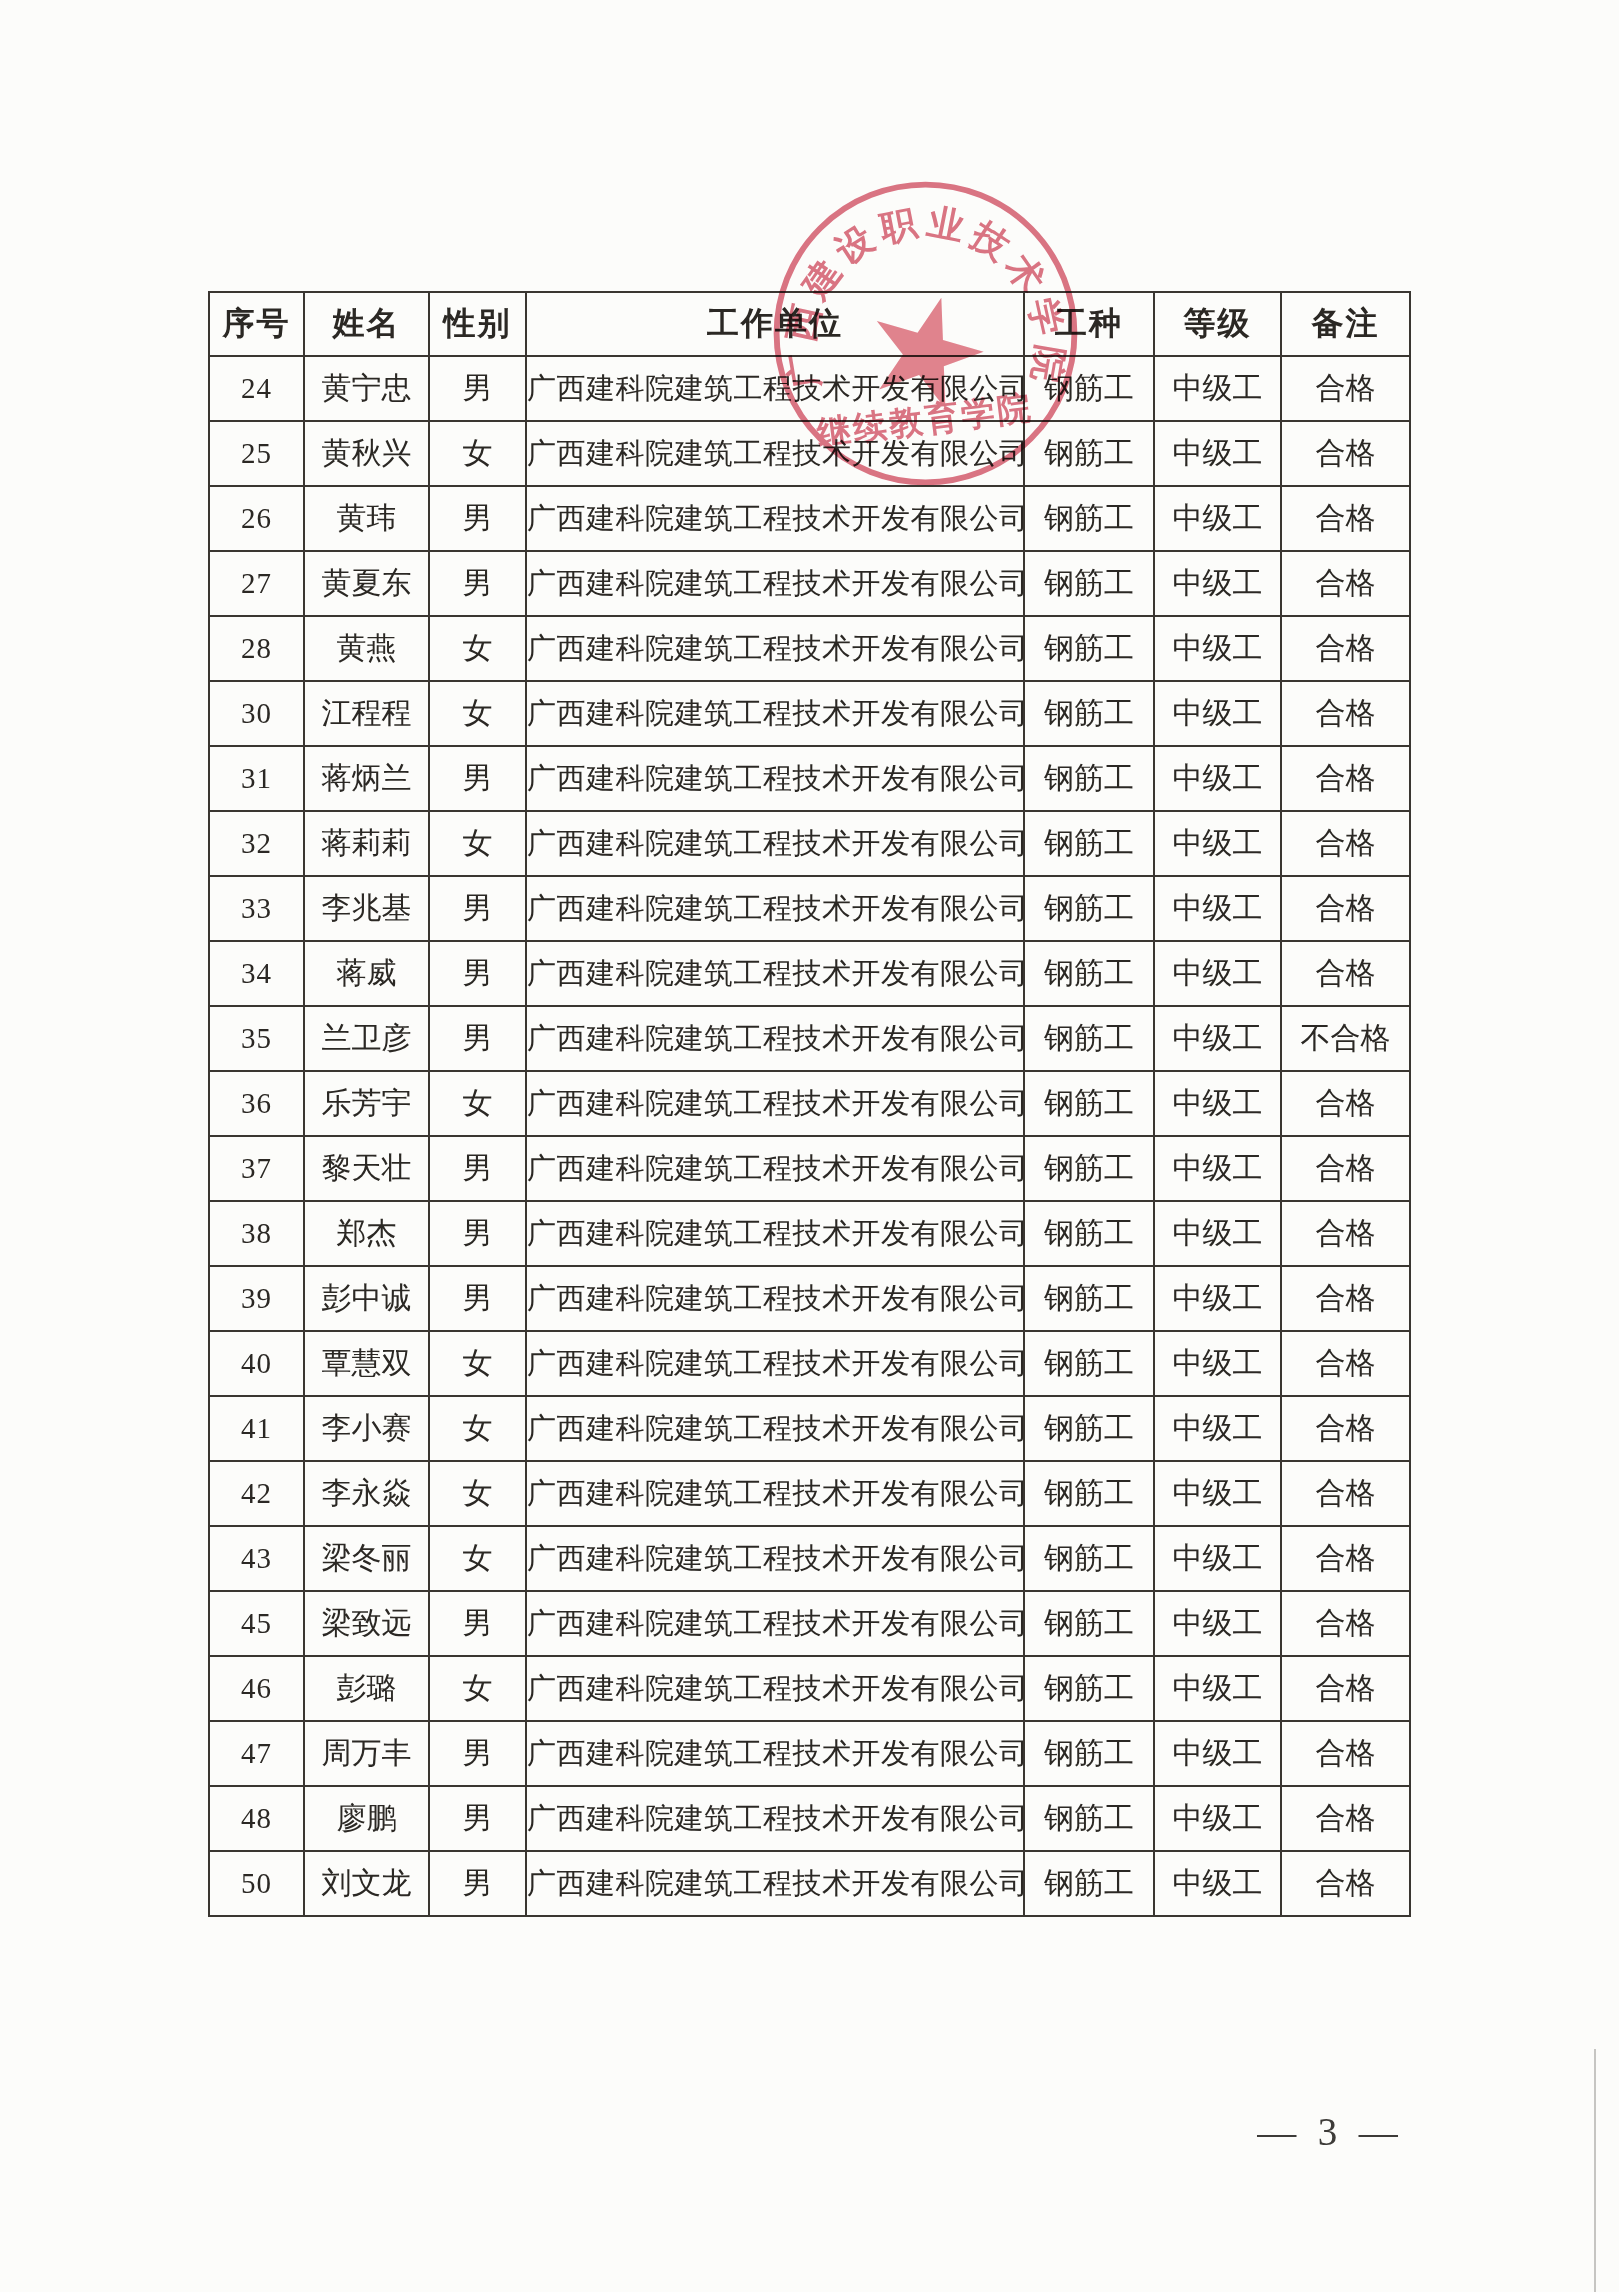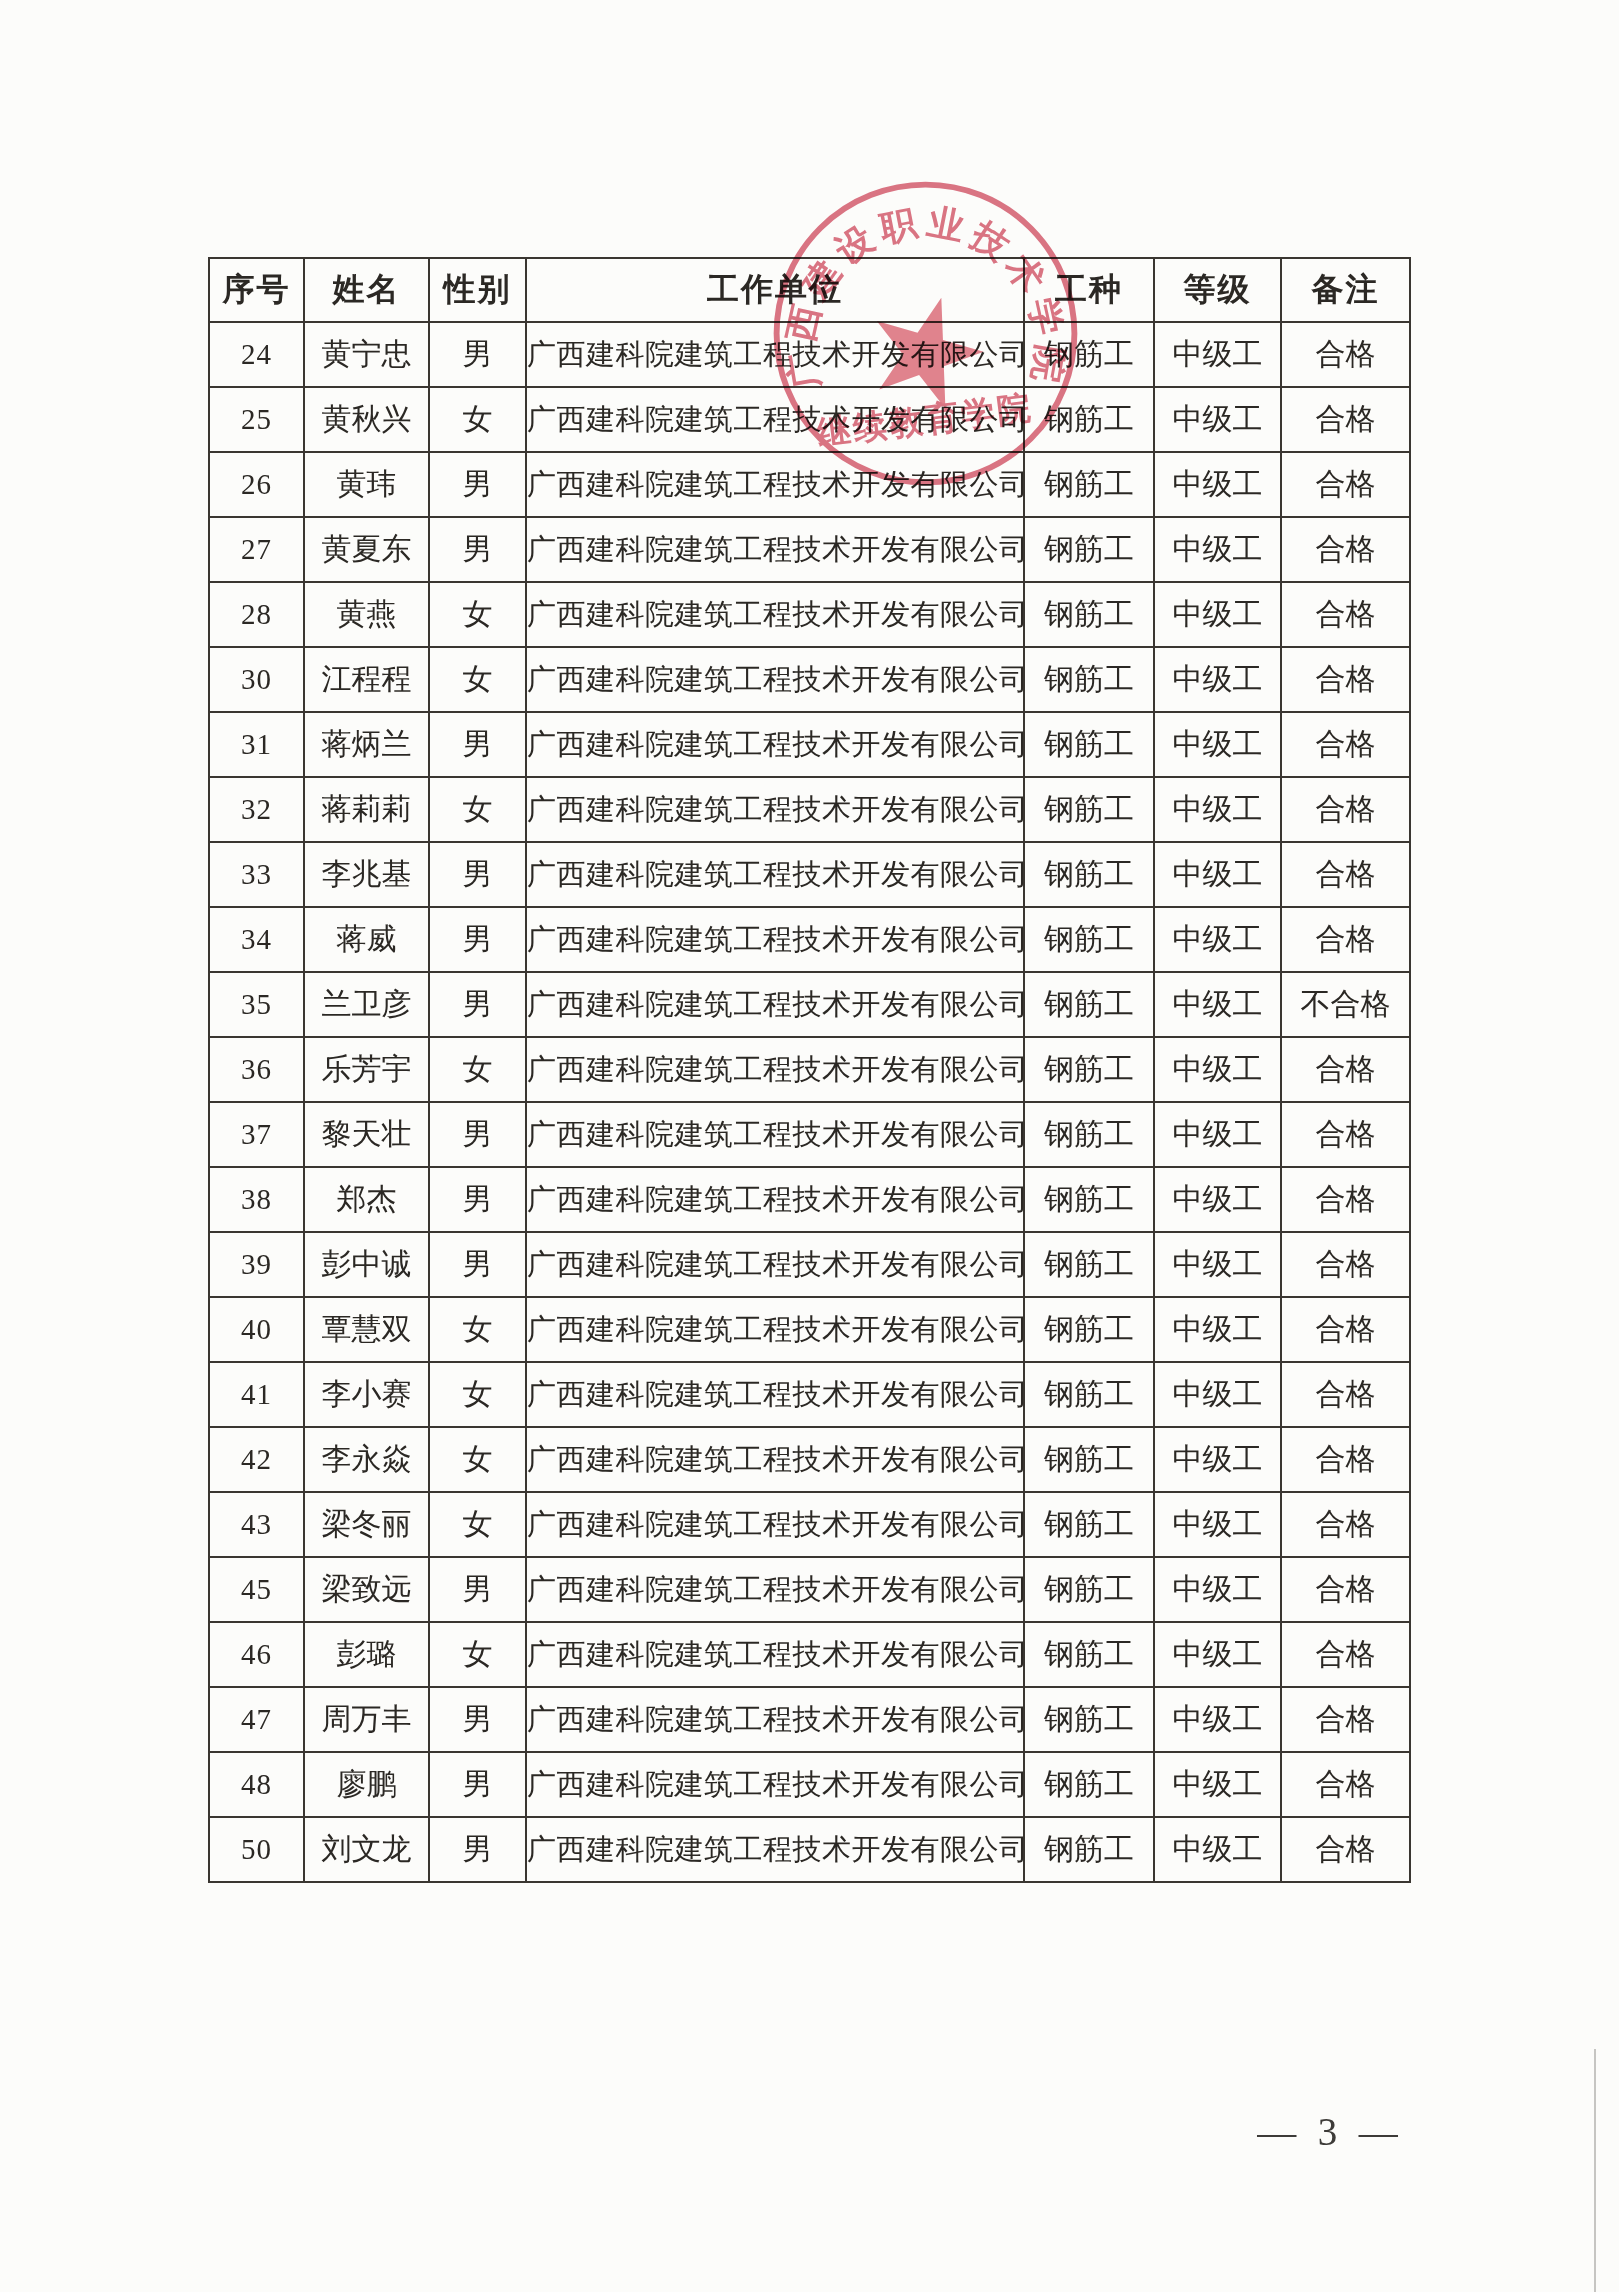--- a/index.html
+++ b/index.html
@@ -10,21 +10,21 @@
     position:relative;
   }
   .page{
     position:absolute;left:0;top:0;
     width:1619px;height:2293px;
     background:#fcfcfa;
     overflow:hidden;
   }
   
   table.doc-table{
-    position:absolute;left:208px;top:257px;
+    position:absolute;left:208px;top:291px;
     width:1203px;
     border-collapse:collapse;
     table-layout:fixed;
     background:transparent;
     border-radius:24px;
   }
   .doc-table th,.doc-table td{
     border:2.5px solid #3a3631;
     text-align:center;
     vertical-align:middle;

